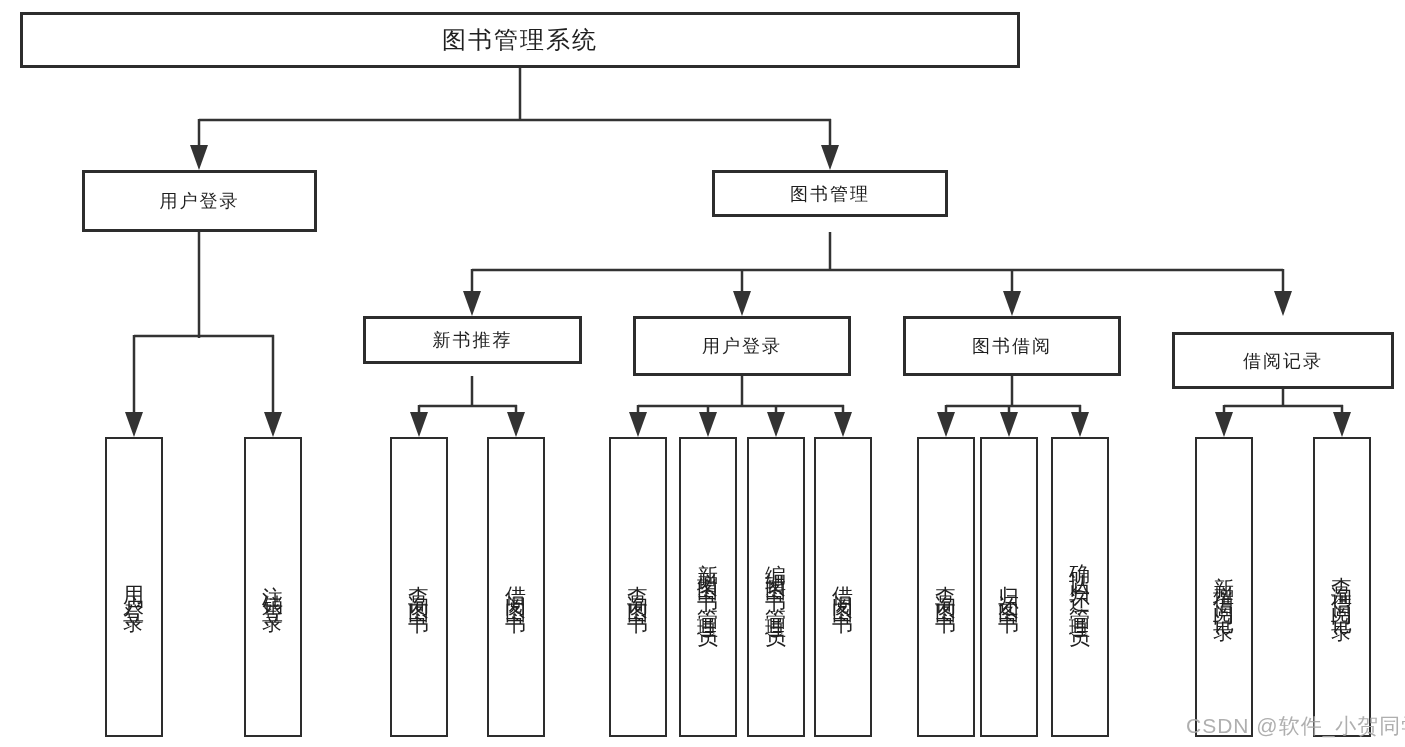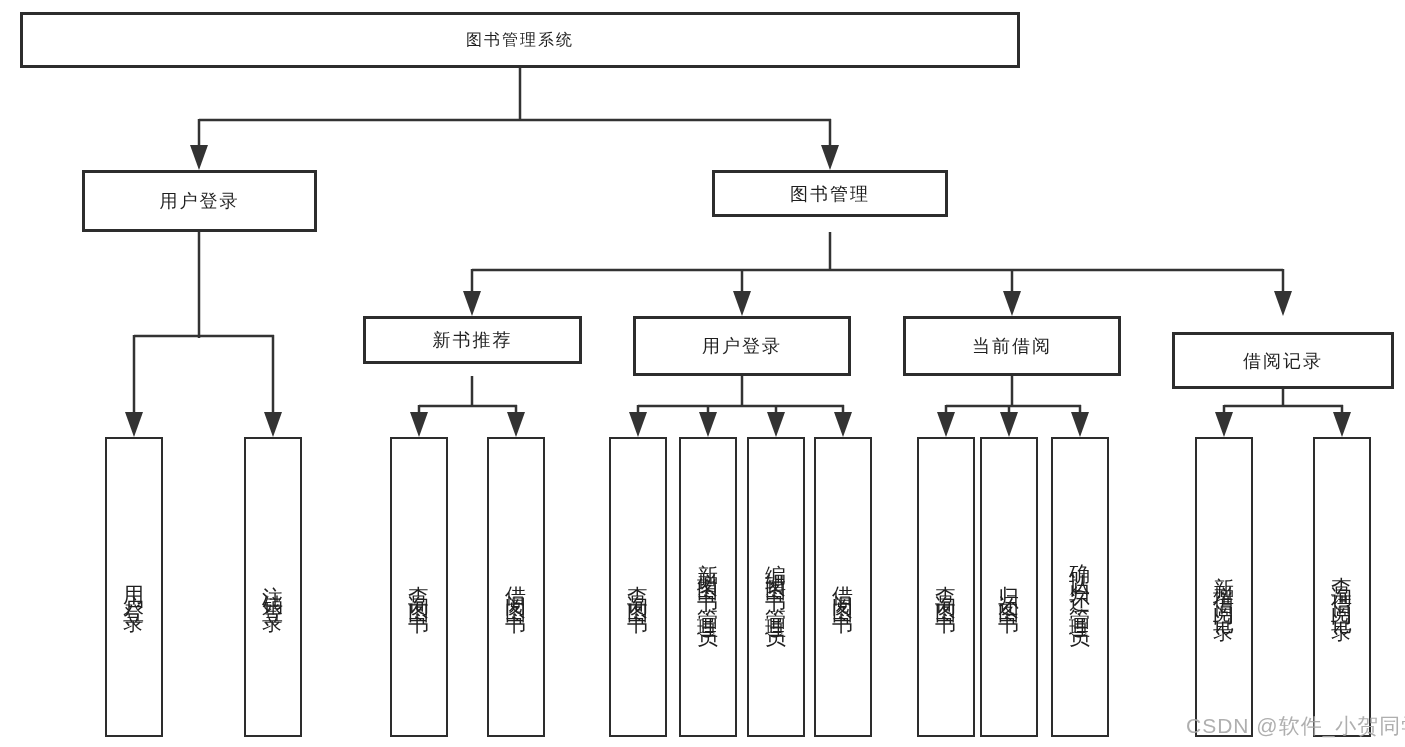--- a/index.html
+++ b/index.html
@@ -7,21 +7,21 @@
     position:relative; width:1405px; height:747px; background:#ffffff;
     font-family:"Liberation Sans","DejaVu Sans",sans-serif; overflow:hidden;
   }
   .edges { position:absolute; left:0; top:0; }
   .box {
     position:absolute; box-sizing:border-box; background:#ffffff;
     border:3px solid #2d2d2d; display:flex; align-items:center; justify-content:center;
     color:#1f1f1f;
   }
   .hbox { font-size:18px; letter-spacing:2px; }
-  .root-box { font-size:16px; }
+  .root-box { font-size:24px; }
   .vbox { border-width:2.5px; }
   .vbox .lbl {
     writing-mode:vertical-rl; text-orientation:mixed;
     font-size:21px; letter-spacing:9px; line-height:1; white-space:nowrap;
   }
   .watermark {
     position:absolute; left:1186px; top:712px; z-index:5;
     font-size:21px; letter-spacing:1px; white-space:nowrap;
     color:rgba(168,168,168,0.92);
   }
@@ -107,21 +107,21 @@
     <span class="lbl">图书管理</span>
   </div>
 
   <div class="box hbox" style="left:363px;top:316px;width:219px;height:48px">
     <span class="lbl">新书推荐</span>
   </div>
   <div class="box hbox" style="left:633px;top:316px;width:218px;height:60px">
     <span class="lbl">用户登录</span>
   </div>
   <div class="box hbox" style="left:903px;top:316px;width:218px;height:60px">
-    <span class="lbl">当前借阅</span>
+    <span class="lbl">图书借阅</span>
   </div>
   <div class="box hbox" style="left:1172px;top:332px;width:222px;height:57px">
     <span class="lbl">借阅记录</span>
   </div>
 
   <div class="box vbox" style="left:105px;top:437px;width:58px;height:300px">
     <span class="lbl">用户登录</span>
   </div>
   <div class="box vbox" style="left:244px;top:437px;width:58px;height:300px">
     <span class="lbl">注销登录</span>

